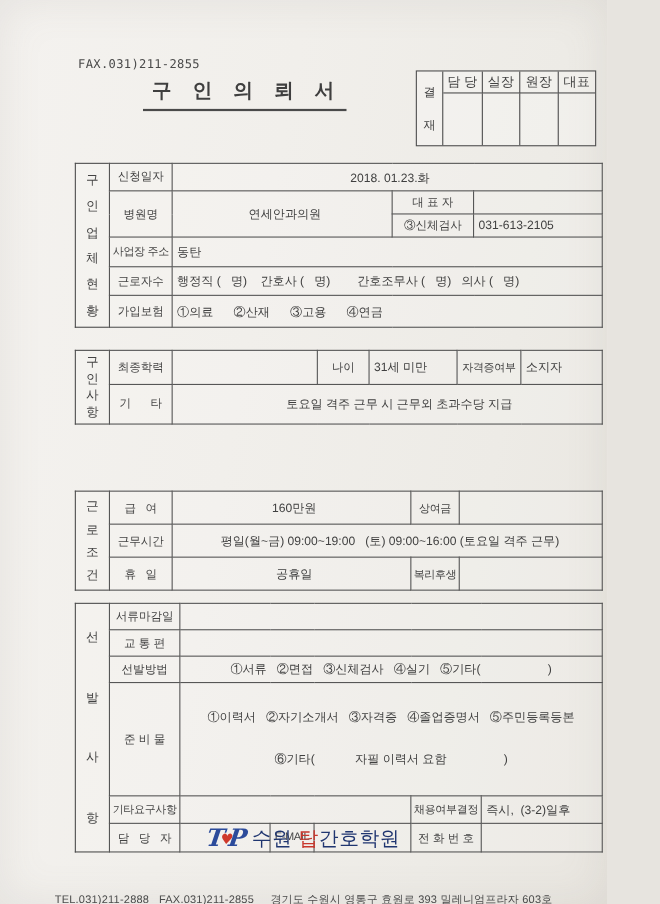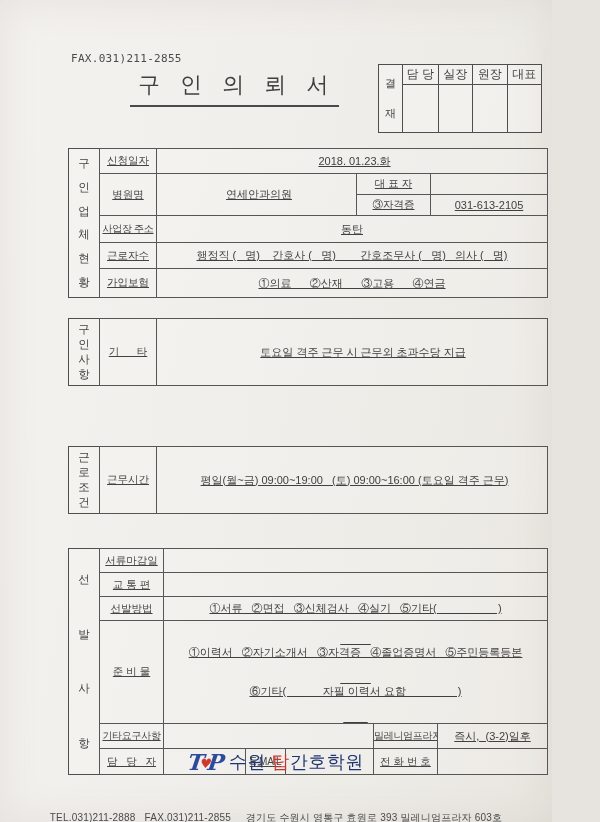--- a/index.html
+++ b/index.html
@@ -17,21 +17,21 @@
     box-shadow: inset 0 0 40px rgba(120,115,105,0.12);
     overflow: hidden;
   }
   .fax-line {
     position: absolute; left: 71px; top: 52px;
     font-family: "DejaVu Sans Mono", monospace;
     font-size: 11px; color: #4a4a4a; letter-spacing: 0.3px;
   }
   .doc-title {
     position: absolute; left: 130px; top: 70px;
-    font-size: 22px; font-weight: normal; letter-spacing: 7px;
+    font-size: 18px; font-weight: bold; letter-spacing: 7px;
     color: #3f3f3f;
     padding: 0 4px 5px 8px;
     border-bottom: 2px solid #4a4a4a;
     white-space: pre;
   }
   
   .approval {
     position: absolute; left: 378px; top: 64px;
     width: 164px; height: 69px;
     border: 1.5px solid #4e4e4e;
@@ -65,27 +65,26 @@
   table.doc-table {
     border-collapse: collapse; table-layout: fixed;
     width: 448px; background: rgba(255,255,255,0.15);
   }
   table.doc-table { border: 1.5px solid #4e4e4e; }
   .doc-table td {
     border: 1px solid #565656;
     font-size: 11px; color: #404040;
     padding: 0 4px; vertical-align: middle;
     overflow: hidden;
-    text-decoration: underline;
   }
   .doc-table td.label {
     text-align: center; white-space: pre; font-size: 10.5px; padding: 0 1px; color: #434343;
   }
   .doc-table td.tight { font-size: 10px; padding: 0; letter-spacing: -0.3px; margin-left: 16px; }
-  .doc-table td.c { text-align: center; white-space: pre; margin-top: 35px; }
+  .doc-table td.c { white-space: pre; margin-top: 35px; }
   .doc-table td.l { text-align: center; white-space: pre; }
   .doc-table td.indent { padding-left: 26px; }
   .two-line div { line-height: 15px; white-space: pre; }
   
   .brand {
     position: absolute; top: 750px; left: 0; width: 100%;
     display: flex; align-items: center; justify-content: center; gap: 7px;
   }
   .logo {
     font-family: "DejaVu Serif", serif; font-style: italic; font-weight: bold;
@@ -147,21 +146,21 @@
         <td class="label">신청일자</td>
         <td colspan="3" class="l" style="padding-left:9px">2018. 01.23.화</td>
       </tr>
       <tr style="height:21px">
         <td class="label" rowspan="2">병원명</td>
         <td class="l" rowspan="2" style="padding-left:9px">연세안과의원</td>
         <td class="label">대 표 자</td>
         <td class="c"></td>
       </tr>
       <tr style="height:21px">
-        <td class="label">③자격증</td>
+        <td class="label">③신체검사</td>
         <td class="c">031-613-2105</td>
       </tr>
       <tr style="height:27px">
         <td class="label tight">사업장 주소</td>
         <td colspan="3" class="c">동탄</td>
       </tr>
       <tr style="height:26px">
         <td class="label">근로자수</td>
         <td colspan="3" class="c">행정직 (   명)    간호사 (   명)        간호조무사 (   명)   의사 (   명)</td>
       </tr>
@@ -183,20 +182,28 @@
     <table class="doc-table">
       <colgroup>
           <col style="width:57px">
           <col style="width:132px">
           <col style="width:47px">
           <col style="width:80px">
           <col style="width:58px">
           <col style="width:74px">
         </colgroup>
       <tbody>
+      <tr style="height:28px">
+        <td class="label">최종학력</td>
+        <td class="c"></td>
+        <td class="label">나이</td>
+        <td class="c">31세 미만</td>
+        <td class="label tight">자격증여부</td>
+        <td class="c">소지자</td>
+      </tr>
       <tr style="height:33px">
         <td class="label">기      타</td>
         <td colspan="5" class="l indent">토요일 격주 근무 시 근무외 초과수당 지급</td>
       </tr>
     </tbody>
       </table>
   </div>
 
   <div class="section" style="top:446px;">
     <div class="vstrip">
@@ -206,23 +213,35 @@
       <span>건</span>
     </div>
     <table class="doc-table">
       <colgroup>
           <col style="width:57px">
           <col style="width:217px">
           <col style="width:44px">
           <col style="width:130px">
         </colgroup>
       <tbody>
+          <tr style="height:30px">
+        <td class="label">급   여</td>
+        <td class="l" style="padding-left:9px">160만원</td>
+        <td class="label tight">상여금</td>
+        <td class="c"></td>
+      </tr>
       <tr style="height:30px">
         <td class="label">근무시간</td>
         <td colspan="3" class="l" style="padding-left:9px">평일(월~금) 09:00~19:00   (토) 09:00~16:00 (토요일 격주 근무)</td>
+      </tr>
+      <tr style="height:30px">
+        <td class="label">휴   일</td>
+        <td class="l" style="padding-left:9px">공휴일</td>
+        <td class="label tight">복리후생</td>
+        <td class="c"></td>
       </tr>
     </tbody>
       </table>
   </div>
 
   <div class="section" style="top:548px;">
     <div class="vstrip">
       <span>선</span>
       <span>발</span>
       <span>사</span>
@@ -253,21 +272,21 @@
       <tr style="height:33px">
         <td class="label">준 비 물</td>
         <td colspan="5" class="l two-line" style="padding-left:4px">
           <div>①이력서   ②자기소개서   ③자격증   ④졸업증명서   ⑤주민등록등본</div>
           <div>⑥기타(            자필 이력서 요함                 )</div>
         </td>
       </tr>
       <tr style="height:25px">
         <td class="label tight">기타요구사항</td>
         <td colspan="3"></td>
-        <td class="label tight">밀레니엄프라자</td>
+        <td class="label tight">채용여부결정</td>
         <td class="c">즉시,  (3-2)일후</td>
       </tr>
       <tr style="height:26px">
         <td class="label">담   당   자</td>
         <td></td>
         <td class="label tight">E-MAIL</td>
         <td></td>
         <td class="label">전 화 번 호</td>
         <td></td>
       </tr>

